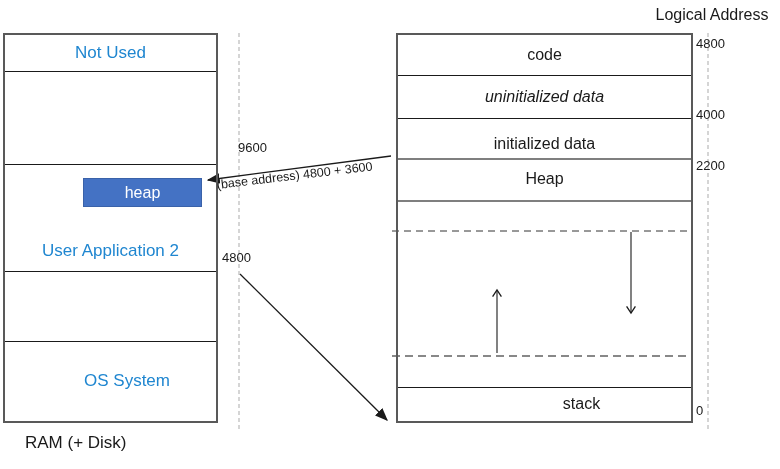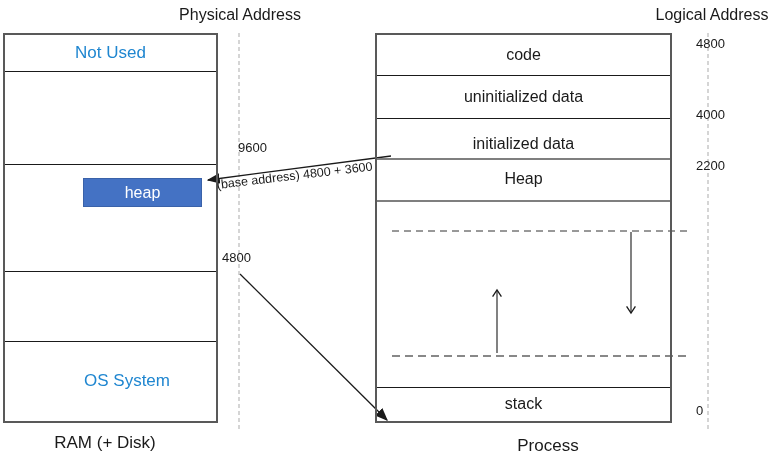--- a/index.html
+++ b/index.html
@@ -8,36 +8,36 @@
     font-family:"Liberation Sans",sans-serif;color:#1a1a1a;
   }
   .abs{position:absolute;}
   svg.overlay{position:absolute;left:0;top:0;width:780px;height:469px;}
   .title{font-size:16px;text-align:center;width:160px;}
   .title.physical{left:160px;top:6px;}
   .title.logical{left:632px;top:6px;}
 
   .membox{position:absolute;border:2px solid #595959;box-sizing:border-box;background:transparent;}
   .ram-box{left:3px;top:33px;width:215px;height:390px;}
-  .process-box{left:375px;top:33px;width:297px;height:390px;}
+  .process-box{left:396px;top:33px;width:297px;height:390px;}
 
   .seg{position:absolute;left:0;width:100%;display:flex;align-items:center;justify-content:center;box-sizing:border-box;}
   .divider{position:absolute;left:0;width:100%;height:0;border-top:1px solid #1a1a1a;}
   .divider.gray{border-top:2px solid #7f7f7f;}
 
   .blue-label{color:#1F86D0;font-size:17px;}
   .black-label{color:#1a1a1a;font-size:16px;}
 
   .heap-box{
     left:83px;top:178px;width:119px;height:29px;background:#4472C4;border:1px solid #3a62a9;
     box-sizing:border-box;display:flex;align-items:center;justify-content:center;
     color:#ffffff;font-size:16px;
   }
   .addr{font-size:13px;line-height:1;white-space:nowrap;}
-  .caption{font-size:17px;text-align:center;width:160px;}
+  .caption{font-size:17px;width:160px;}
   .annotation{
     left:216px;top:178px;width:200px;font-size:12.5px;white-space:nowrap;
     transform:rotate(-6.8deg);transform-origin:0 0;color:#1a1a1a;
   }
 </style>
 </head>
 <body>
 
 <div class="canvas">
 
@@ -57,29 +57,31 @@
     <line x1="392" y1="231" x2="687" y2="231" stroke="#333333" stroke-width="1" stroke-dasharray="7 5"></line>
     <line x1="392" y1="356" x2="687" y2="356" stroke="#888888" stroke-width="2" stroke-dasharray="8 5"></line>
 
     <line x1="391" y1="156" x2="208" y2="180" stroke="#1a1a1a" stroke-width="1.3" marker-end="url(#mSolid)"></line>
     <line x1="240" y1="274" x2="387" y2="420" stroke="#1a1a1a" stroke-width="1.3" marker-end="url(#mSolid)"></line>
 
     <line x1="497" y1="353" x2="497" y2="290" stroke="#1a1a1a" stroke-width="1.1" marker-end="url(#mChevron)"></line>
     <line x1="631" y1="232" x2="631" y2="313" stroke="#1a1a1a" stroke-width="1.1" marker-end="url(#mChevron)"></line>
   </svg>
 
-  <div class="abs title physical">Physical Address</div>
   <div class="abs title logical">Logical Address</div>
 
   <div class="membox ram-box">
     <div class="seg" style="top:0;height:36px;">
       <span class="blue-label">Not Used</span>
     </div>
     <div class="divider" style="top:36px;"></div>
     <div class="divider" style="top:129px;"></div>
+    <div class="seg" style="top:129px;height:107px;align-items:flex-end;padding-bottom:10px;">
+      <span class="blue-label">User Application 2</span>
+    </div>
     <div class="divider" style="top:236px;"></div>
     <div class="seg" style="top:236px;height:70px;"></div>
     <div class="divider" style="top:306px;"></div>
     <div class="seg" style="top:306px;height:80px;padding-left:33px;">
       <span class="blue-label">OS System</span>
     </div>
   </div>
 
   <div class="abs heap-box">
     <span>heap</span>
@@ -88,40 +90,39 @@
   <div class="abs addr" style="left:222px;top:141px;margin-left:16px;">9600</div>
   <div class="abs addr" style="left:222px;top:251px;">4800</div>
 
   <div class="abs annotation">(base address) 4800 + 3600</div>
 
   <div class="membox process-box">
     <div class="seg" style="top:0;height:40px;">
       <span class="black-label">code</span>
     </div>
     <div class="divider" style="top:40px;"></div>
-    <div class="seg" style="top:40px;height:43px;">
+    <div class="seg" style="top:40px;height:43px;font-style:italic;">
       <span class="black-label">uninitialized data</span>
     </div>
     <div class="divider" style="top:83px;"></div>
     <div class="seg" style="top:83px;height:52px;justify-content:center;">
       <span class="black-label">initialized data</span>
     </div>
     <div class="divider gray" style="top:123px;"></div>
     <div class="seg" style="top:123px;height:42px;">
       <span class="black-label">Heap</span>
     </div>
     <div class="divider gray" style="top:165px;"></div>
     <div class="seg" style="top:165px;height:187px;"></div>
     <div class="divider" style="top:352px;"></div>
-    <div class="seg" style="top:352px;height:34px;">
+    <div class="seg" style="top:352px;height:34px;margin-left:37px;">
       <span class="black-label">stack</span>
     </div>
   </div>
 
   <div class="abs addr" style="left:696px;top:37px;">4800</div>
   <div class="abs addr" style="left:696px;top:76px;margin-top:32px;">4000</div>
   <div class="abs addr" style="left:696px;top:159px;">2200</div>
   <div class="abs addr" style="left:696px;top:404px;">0</div>
 
   <div class="abs caption" style="left:25px;top:433px;">RAM (+ Disk)</div>
-  <div class="abs caption" style="left:468px;top:436px;">Process</div>
 
 </div>
 
 </body></html>

